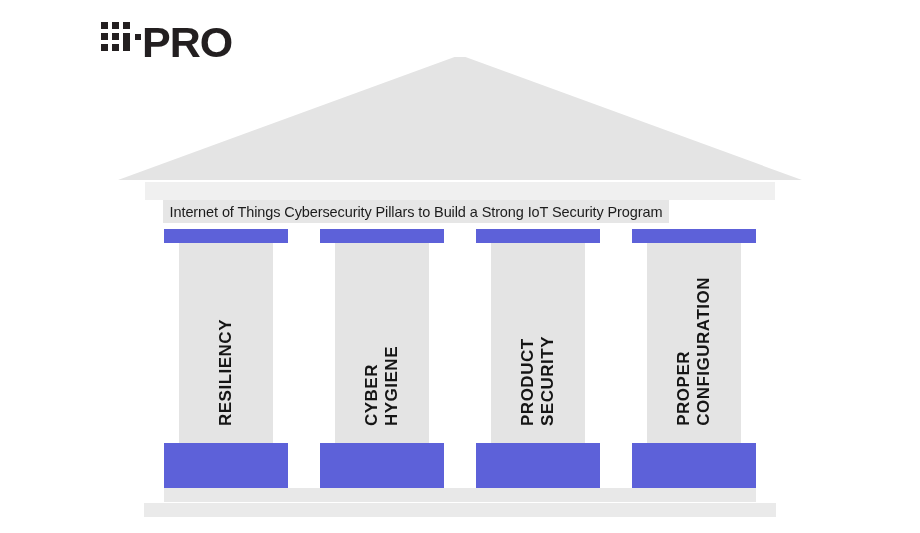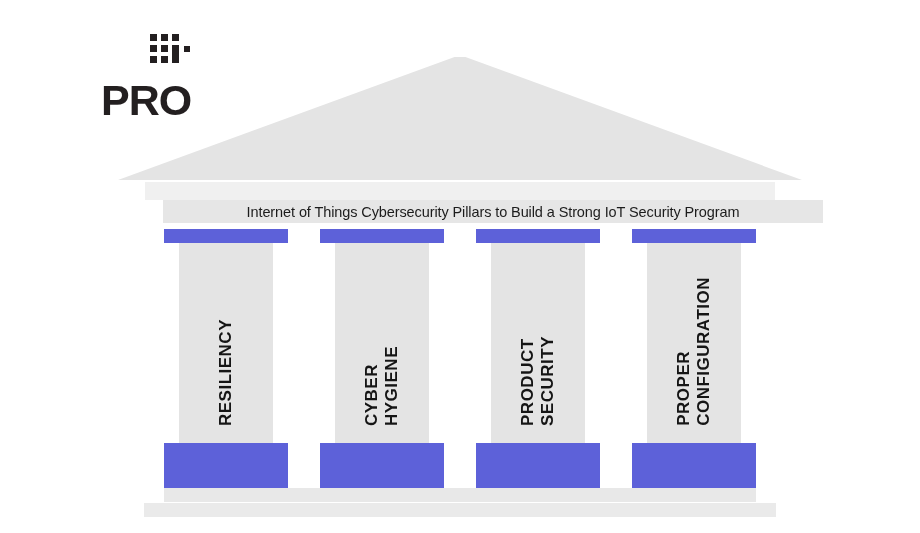--- a/index.html
+++ b/index.html
@@ -10,22 +10,22 @@
     overflow: hidden;
   }
   .canvas {
     position: relative;
     width: 920px; height: 533px;
     background: #ffffff;
   }
 
   
   .logo {
-    position: absolute; left: 101px; top: 34px;
-    display: flex; align-items: flex-end; gap: 9px; flex-direction: column;
+    position: absolute; left: 101px; top: 22px;
+    display: flex; align-items: flex-end; gap: 0;
   }
   .logo svg { display: block; margin-bottom: 8px; }
   .logo-text {
     font-size: 43px;
     font-weight: 800;
     letter-spacing: -1px;
     color: var(--c-ink, #231f20);
     line-height: 0.86;
   }
 
@@ -36,21 +36,21 @@
     background: var(--c-roof, #e4e4e4);
     clip-path: polygon(0 100%, 49.2% 0, 50.8% 0, 100% 100%);
   }
   .architrave {
     position: absolute; left: 145px; top: 182px;
     width: 630px; height: 18px;
     background: var(--c-architrave, #f0f0f0);
   }
   .frieze {
     position: absolute; left: 163px; top: 200px;
-    width: 660px; height: 23px;
+    width: 506px; height: 23px;
     background: var(--c-frieze, #e6e6e6);
     display: flex; align-items: center; justify-content: center;
   }
   .frieze span {
     font-size: 14.5px;
     letter-spacing: -0.1px;
     color: #1c1c1c;
     white-space: nowrap;
   }
 

